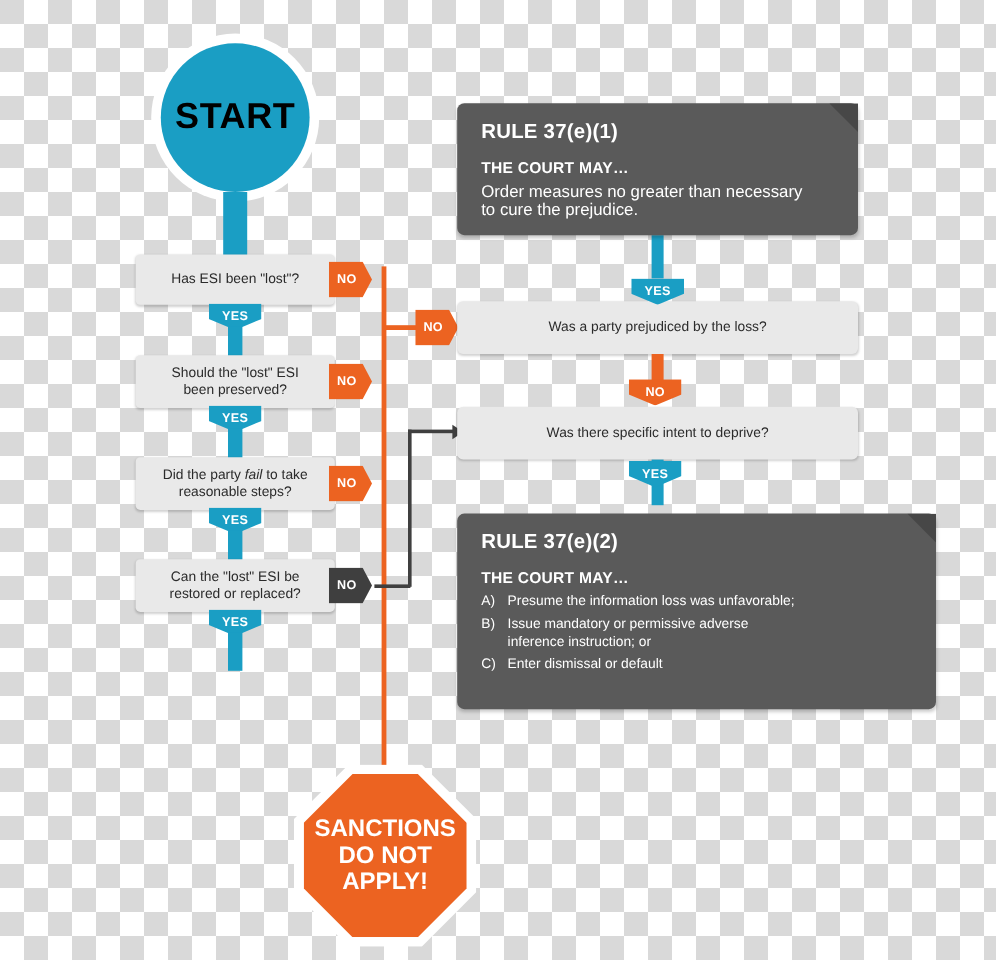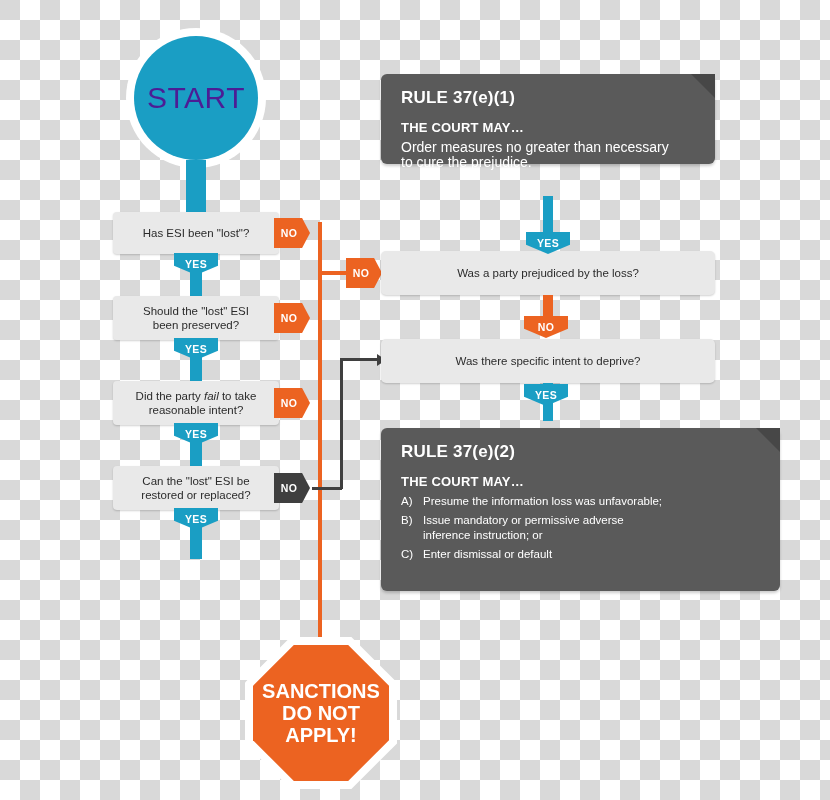--- a/index.html
+++ b/index.html
@@ -25,21 +25,21 @@
     width:140px;height:140px;border-radius:50%;
     background:#ffffff;
     display:flex;align-items:center;justify-content:center;
   }
   .start-circle{
     width:124px;height:124px;border-radius:50%;
     background:#1a9ec4;
     display:flex;align-items:center;justify-content:center;
   }
   .start-circle span{
-    color:#4c1d95;font-size:30px;font-weight:normal;letter-spacing:.5px;
+    color:#000000;font-size:30px;font-weight:bold;letter-spacing:.5px;
   }
 
   
   .qbox{
     background:#e9e9e9;
     border-radius:4px;
     box-shadow:0 1px 2px rgba(0,0,0,.18);
     display:flex;align-items:center;justify-content:center;
     text-align:center;
     color:#2b2b2b;
@@ -177,21 +177,21 @@
   <div class="tag tag-yes-down" style="left:174px;top:338px;">
     <span>YES</span>
   </div>
   <div class="line-blue abs" style="left:190px;top:357px;width:12px;height:26px;"></div>
 
   <div class="abs qbox qbox-point" style="left:113px;top:381px;width:166px;height:44px;">
     <div>
       <div>
         <span>Did the party </span><span class="ital">fail</span><span> to take</span>
       </div>
-      <div>reasonable intent?</div>
+      <div>reasonable steps?</div>
     </div>
   </div>
   <div class="tag tag-no-right" style="left:274px;top:388px;">
     <span>NO</span>
   </div>
   <div class="tag tag-yes-down" style="left:174px;top:423px;">
     <span>YES</span>
   </div>
   <div class="line-blue abs" style="left:190px;top:442px;width:12px;height:26px;"></div>
 
@@ -236,21 +236,21 @@
 
   <div class="abs rbar" style="left:381px;top:339px;width:334px;height:44px;">
     <span>Was there specific intent to deprive?</span>
   </div>
 
   <div class="line-blue abs" style="left:543px;top:383px;width:10px;height:38px;"></div>
   <div class="tag tag-yes-down" style="left:524px;top:384px;">
     <span>YES</span>
   </div>
 
-  <div class="panel" style="left:381px;top:74px;width:334px;height:90px;">
+  <div class="panel" style="left:381px;top:86px;width:334px;height:110px;">
     <div class="folded"></div>
     <h3>RULE 37(e)(1)</h3>
     <h4>THE COURT MAY…</h4>
     <p>Order measures no greater than necessary</p>
     <p>to cure the prejudice.</p>
   </div>
 
   <div class="panel" style="left:381px;top:428px;width:399px;height:163px;">
     <div class="folded"></div>
     <h3>RULE 37(e)(2)</h3>

